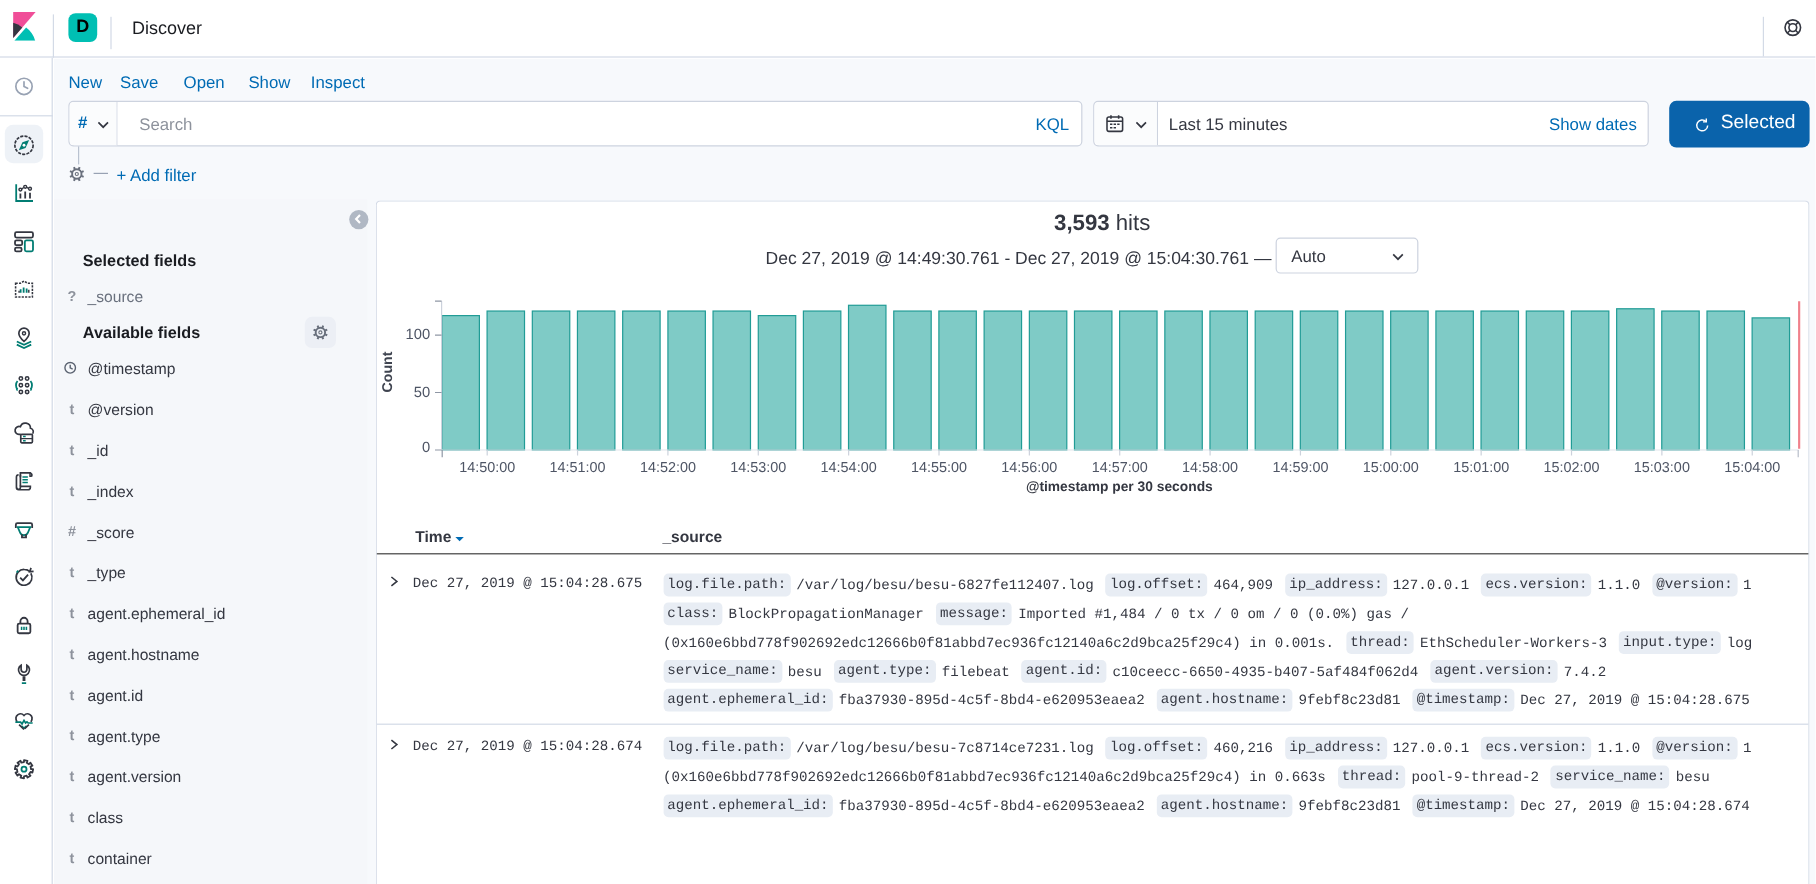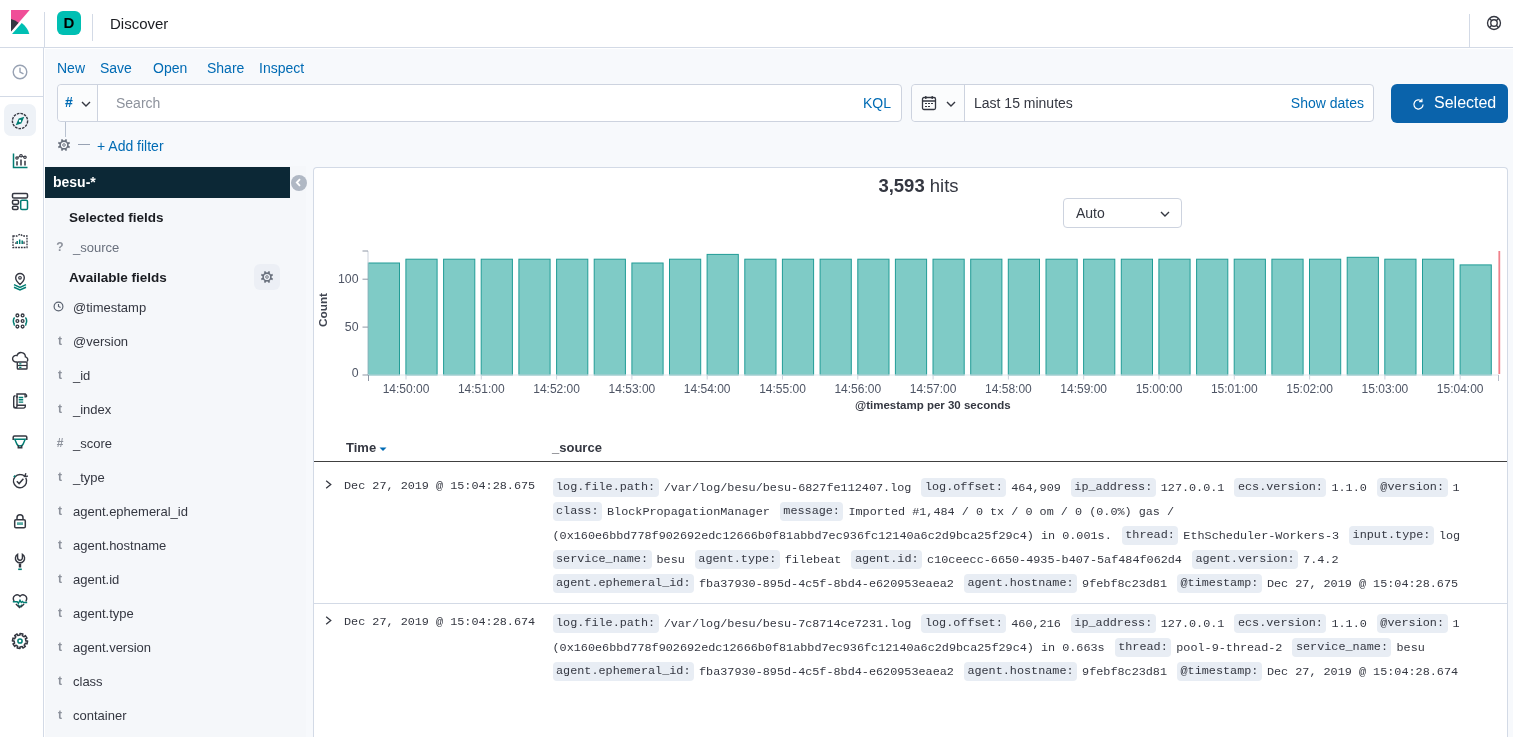--- a/index.html
+++ b/index.html
@@ -189,21 +189,21 @@
   </svg>
 <svg class="navicon" style="left:10.0px;top:631.0px" width="20" height="20" viewBox="0 0 20 20">
     <path d="M10.00 2.40 L12.91 2.98 L12.26 4.55 L14.17 5.83 L15.37 4.63 L17.02 7.09 L15.45 7.74 L15.90 10.00 L17.60 10.00 L17.02 12.91 L15.45 12.26 L14.17 14.17 L15.37 15.37 L12.91 17.02 L12.26 15.45 L10.00 15.90 L10.00 17.60 L7.09 17.02 L7.74 15.45 L5.83 14.17 L4.63 15.37 L2.98 12.91 L4.55 12.26 L4.10 10.00 L2.40 10.00 L2.98 7.09 L4.55 7.74 L5.83 5.83 L4.63 4.63 L7.09 2.98 L7.74 4.55 L10.00 4.10 Z" fill="none" stroke="#343741" stroke-width="1.5" stroke-linejoin="round"></path>
     <circle cx="10" cy="10" r="2.1" fill="none" stroke="#017d73" stroke-width="1.5"></circle>
   </svg>
 <div id="railsep" style="top:96px;left:0;width:44px;"></div>
 
 <span class="navlink" style="left:57px">New</span>
 <span class="navlink" style="left:100px">Save</span>
 <span class="navlink" style="left:153px">Open</span>
-<span class="navlink" style="left:207px">Share</span>
+<span class="navlink" style="left:207px">Show</span>
 <span class="navlink" style="left:259px">Inspect</span>
 
 <div id="qbar">
   <div id="qprep">
     <span id="qhash">#</span>
     <svg width="12" height="12" viewBox="0 0 12 12" style="position:absolute;left:22px;top:13px">
         <path d="M2 4 l4 4 4-4" fill="none" stroke="#343741" stroke-width="1.4"></path>
       </svg>
   </div>
   <span id="qsearch">Search</span>
@@ -234,21 +234,20 @@
 
 <svg width="16" height="16" viewBox="0 0 20 20" style="position:absolute;left:56px;top:137px">
   <circle cx="10" cy="10" r="4.9" fill="none" stroke="#69707d" stroke-width="2"></circle>
     <path d="M14.80 11.99 L17.11 12.95 M11.99 14.80 L12.95 17.11 M8.01 14.80 L7.05 17.11 M5.20 11.99 L2.89 12.95 M5.20 8.01 L2.89 7.05 M8.01 5.20 L7.05 2.89 M11.99 5.20 L12.95 2.89 M14.80 8.01 L17.11 7.05" stroke="#69707d" stroke-width="2.1"></path>
     <circle cx="10" cy="10" r="1.6" fill="#fff" stroke="#69707d" stroke-width="1.2"></circle>
 </svg>
 <div id="fdash"></div>
 <span id="addfilter">+ Add filter</span>
 
 <div id="sidebar">
-  <div id="ixhead">besu-*</div>
   <div id="collapse"><svg width="15" height="15" viewBox="0 0 15 15">
         <path d="M9 4.2 L5.8 7.5 L9 10.8" fill="none" stroke="#fff" stroke-width="1.8"></path>
       </svg></div>
   <div class="sfhead" style="top:44px">Selected fields</div>
   <div class="fldicon" style="top:74px">?</div>
   <div class="fldname" style="top:74px;color:#69707d">_source</div>
   <div class="sfhead" style="top:104px">Available fields</div>
   <div style="position:absolute;left:209px;top:98px;width:26px;height:26px;border-radius:6px;background:#eceff5"></div>
   <svg id="avgear" width="16" height="16" viewBox="0 0 20 20" style="left:214px;top:103px">
     <circle cx="10" cy="10" r="4.9" fill="none" stroke="#69707d" stroke-width="2"></circle>
@@ -281,20 +280,21 @@
   <div class="fldicon" style="top:474px">t</div>
     <div class="fldname" style="top:474px">agent.version</div>
   <div class="fldicon" style="top:508px">t</div>
     <div class="fldname" style="top:508px">class</div>
   <div class="fldicon" style="top:542px">t</div>
     <div class="fldname" style="top:542px">container</div>
 </div>
 
 <div id="panel">
   <div id="hits"><b>3,593</b> hits</div>
+  <div id="rangeline">Dec 27, 2019 @ 14:49:30.761 - Dec 27, 2019 @ 15:04:30.761 —</div>
   <div id="autosel">
       <span>Auto</span>
     <svg width="12" height="12" viewBox="0 0 12 12" style="position:absolute;right:10px;top:9px">
         <path d="M2 4 l4 4 4-4" fill="none" stroke="#343741" stroke-width="1.4"></path>
       </svg>
   </div>
   <svg class="chart" width="1195" height="180" viewBox="0 0 1195 180">
 <rect x="54.3" y="22.0" width="31.2" height="112.0" fill="#7fcbc6" stroke="#219c96" stroke-width="1"></rect>
 <rect x="91.9" y="18.2" width="31.2" height="115.8" fill="#7fcbc6" stroke="#219c96" stroke-width="1"></rect>
 <rect x="129.6" y="18.2" width="31.2" height="115.8" fill="#7fcbc6" stroke="#219c96" stroke-width="1"></rect>

